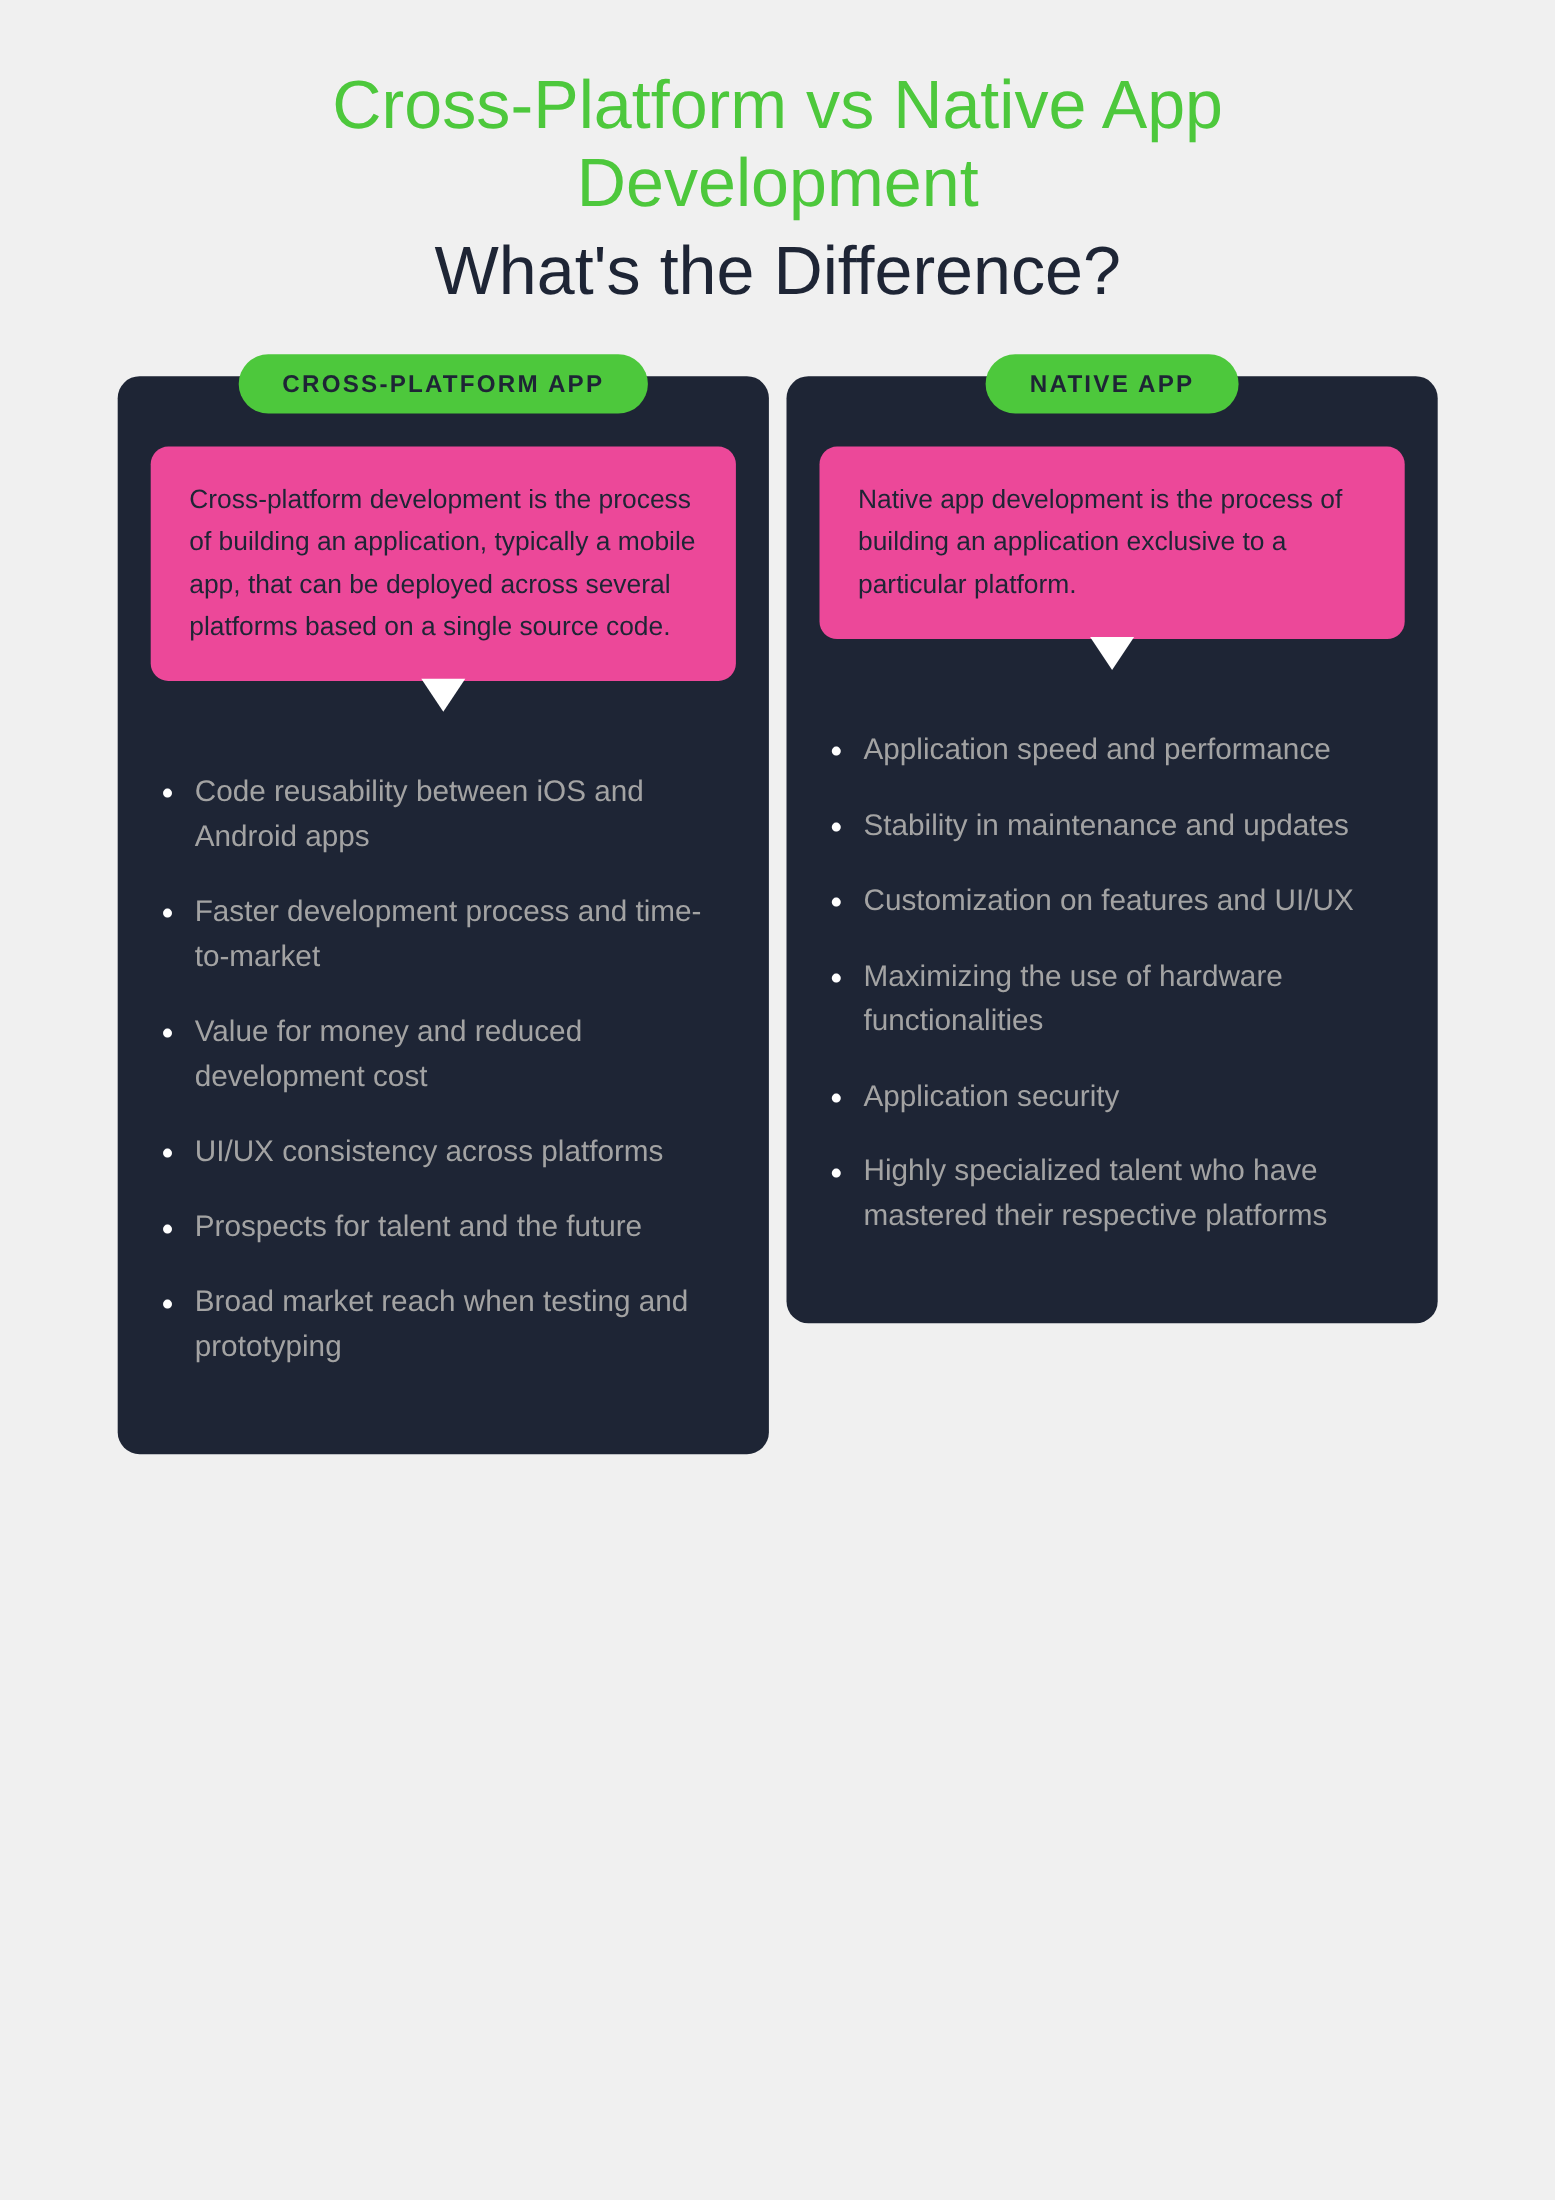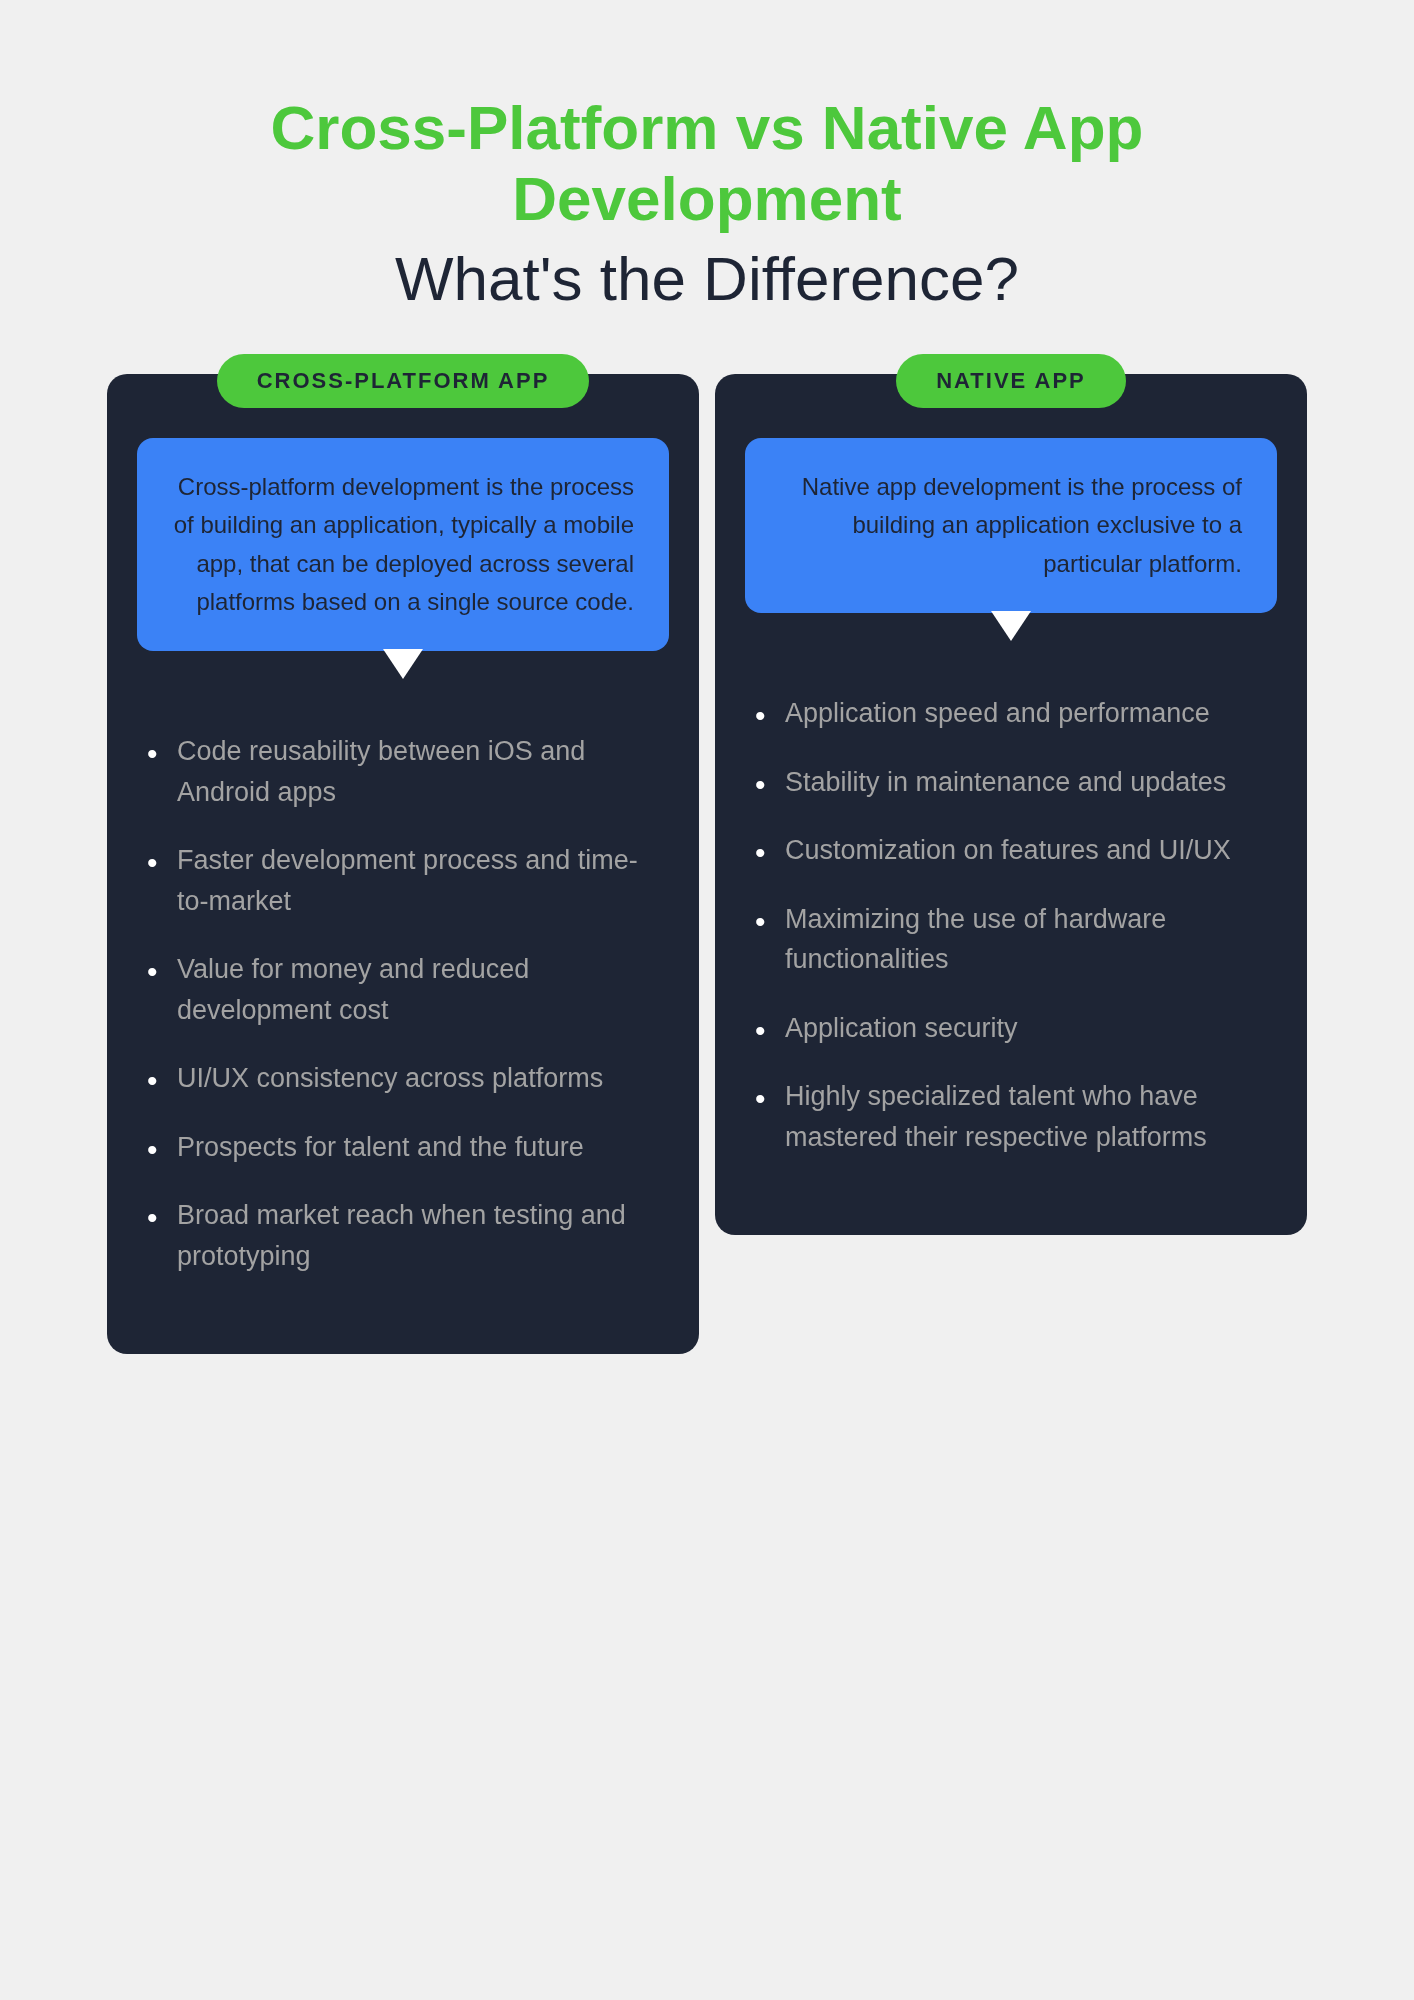--- a/index.html
+++ b/index.html
@@ -26,25 +26,24 @@
       align-items: center;
     }
 
     .header {
       text-align: center;
       margin-bottom: 60px;
     }
 
     .header-title-green {
       font-size: 62px;
-      font-weight: 700;
+      font-weight: 400;
       color: #4dc83c;
       line-height: 1.15;
       margin-bottom: 8px;
-      margin-top: 32px;
     }
 
     .header-title-dark {
       font-size: 62px;
       font-weight: 400;
       color: #1e2535;
       line-height: 1.15;
     }
 
     .columns-wrapper {
@@ -71,25 +70,25 @@
       font-weight: 900;
       font-size: 22px;
       letter-spacing: 2px;
       padding: 14px 40px;
       border-radius: 50px;
       text-align: center;
       margin-bottom: 30px;
     }
 
     .description-box {
-      background-color: #3b82f6;
+      background-color: #ec4899;
       border-radius: 16px;
       padding: 30px 35px;
       margin: 0 30px 20px 30px;
-      text-align: right;
+      text-align: left;
       position: relative;
       font-size: 24px;
       line-height: 1.6;
       color: #1e2535;
     }
 
     .description-box::after {
       content: '';
       position: absolute;
       bottom: -28px;

